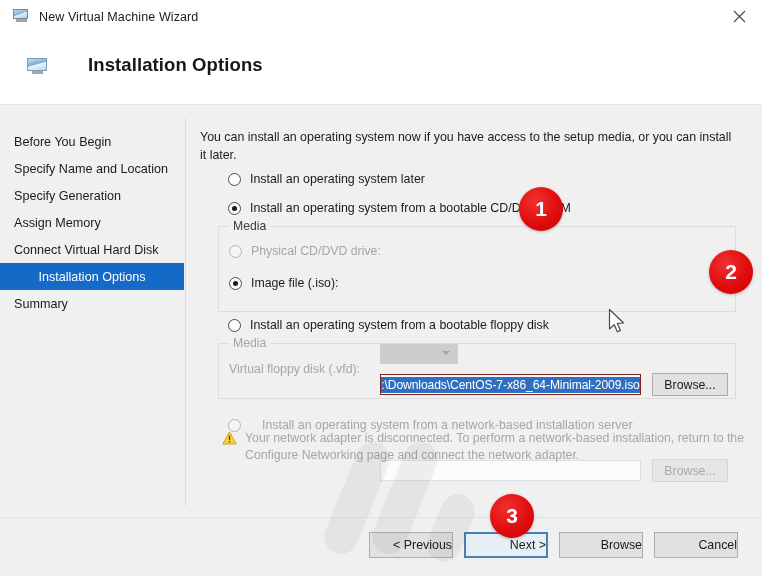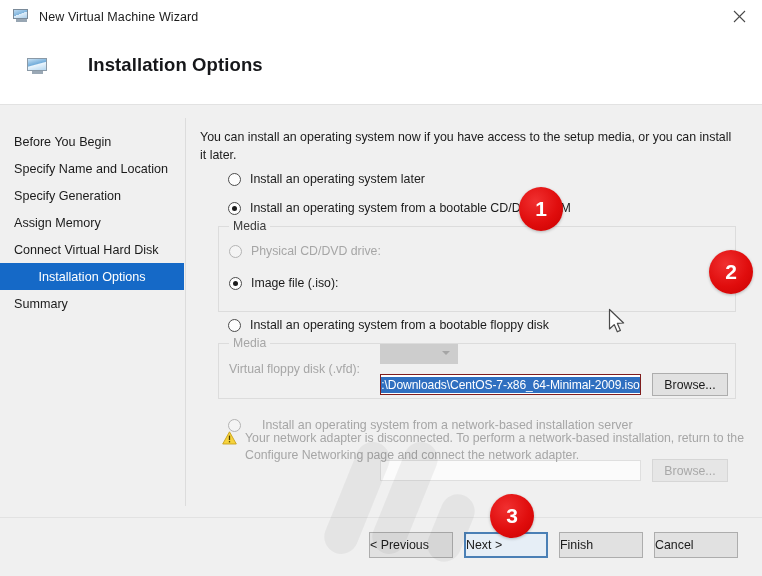--- a/index.html
+++ b/index.html
@@ -325,21 +325,21 @@
     gap: 11px;
   }
   .fbtn {
     width: 84px; height: 26px;
     border: 1px solid #adadad;
     background: #e1e1e1;
     font-size: 12.4px;
     color: #1b1b1b;
     display: flex;
     align-items: center;
-    justify-content: flex-start;
+    justify-content: flex-end;
     box-sizing: border-box;
     cursor: default;
   }
   .fbtn.default {
     border: 2px solid #4a7fb5;
     background: #e6eef6;
   }
 
   
   .badge {
@@ -519,21 +519,21 @@
 
   <div class="footer">
     <div class="footer-btns">
       <div class="fbtn">
         <span>&lt; Previous</span>
       </div>
       <div class="fbtn default">
         <span>Next &gt;</span>
       </div>
       <div class="fbtn">
-        <span>Finish</span>
+        <span>Browse</span>
       </div>
       <div class="fbtn">
         <span>Cancel</span>
       </div>
     </div>
   </div>
 
   <div class="cursor" style="left:608px; top:308px;">
     <svg width="20" height="28" viewBox="0 0 20 28">
       <path d="M1.5 1.5 L1.5 21 L6.2 16.6 L9.3 23.8 L12.4 22.4 L9.4 15.4 L15.6 15 Z" fill="#ffffff" stroke="#4a4a4a" stroke-width="1.2" stroke-linejoin="round"></path>

